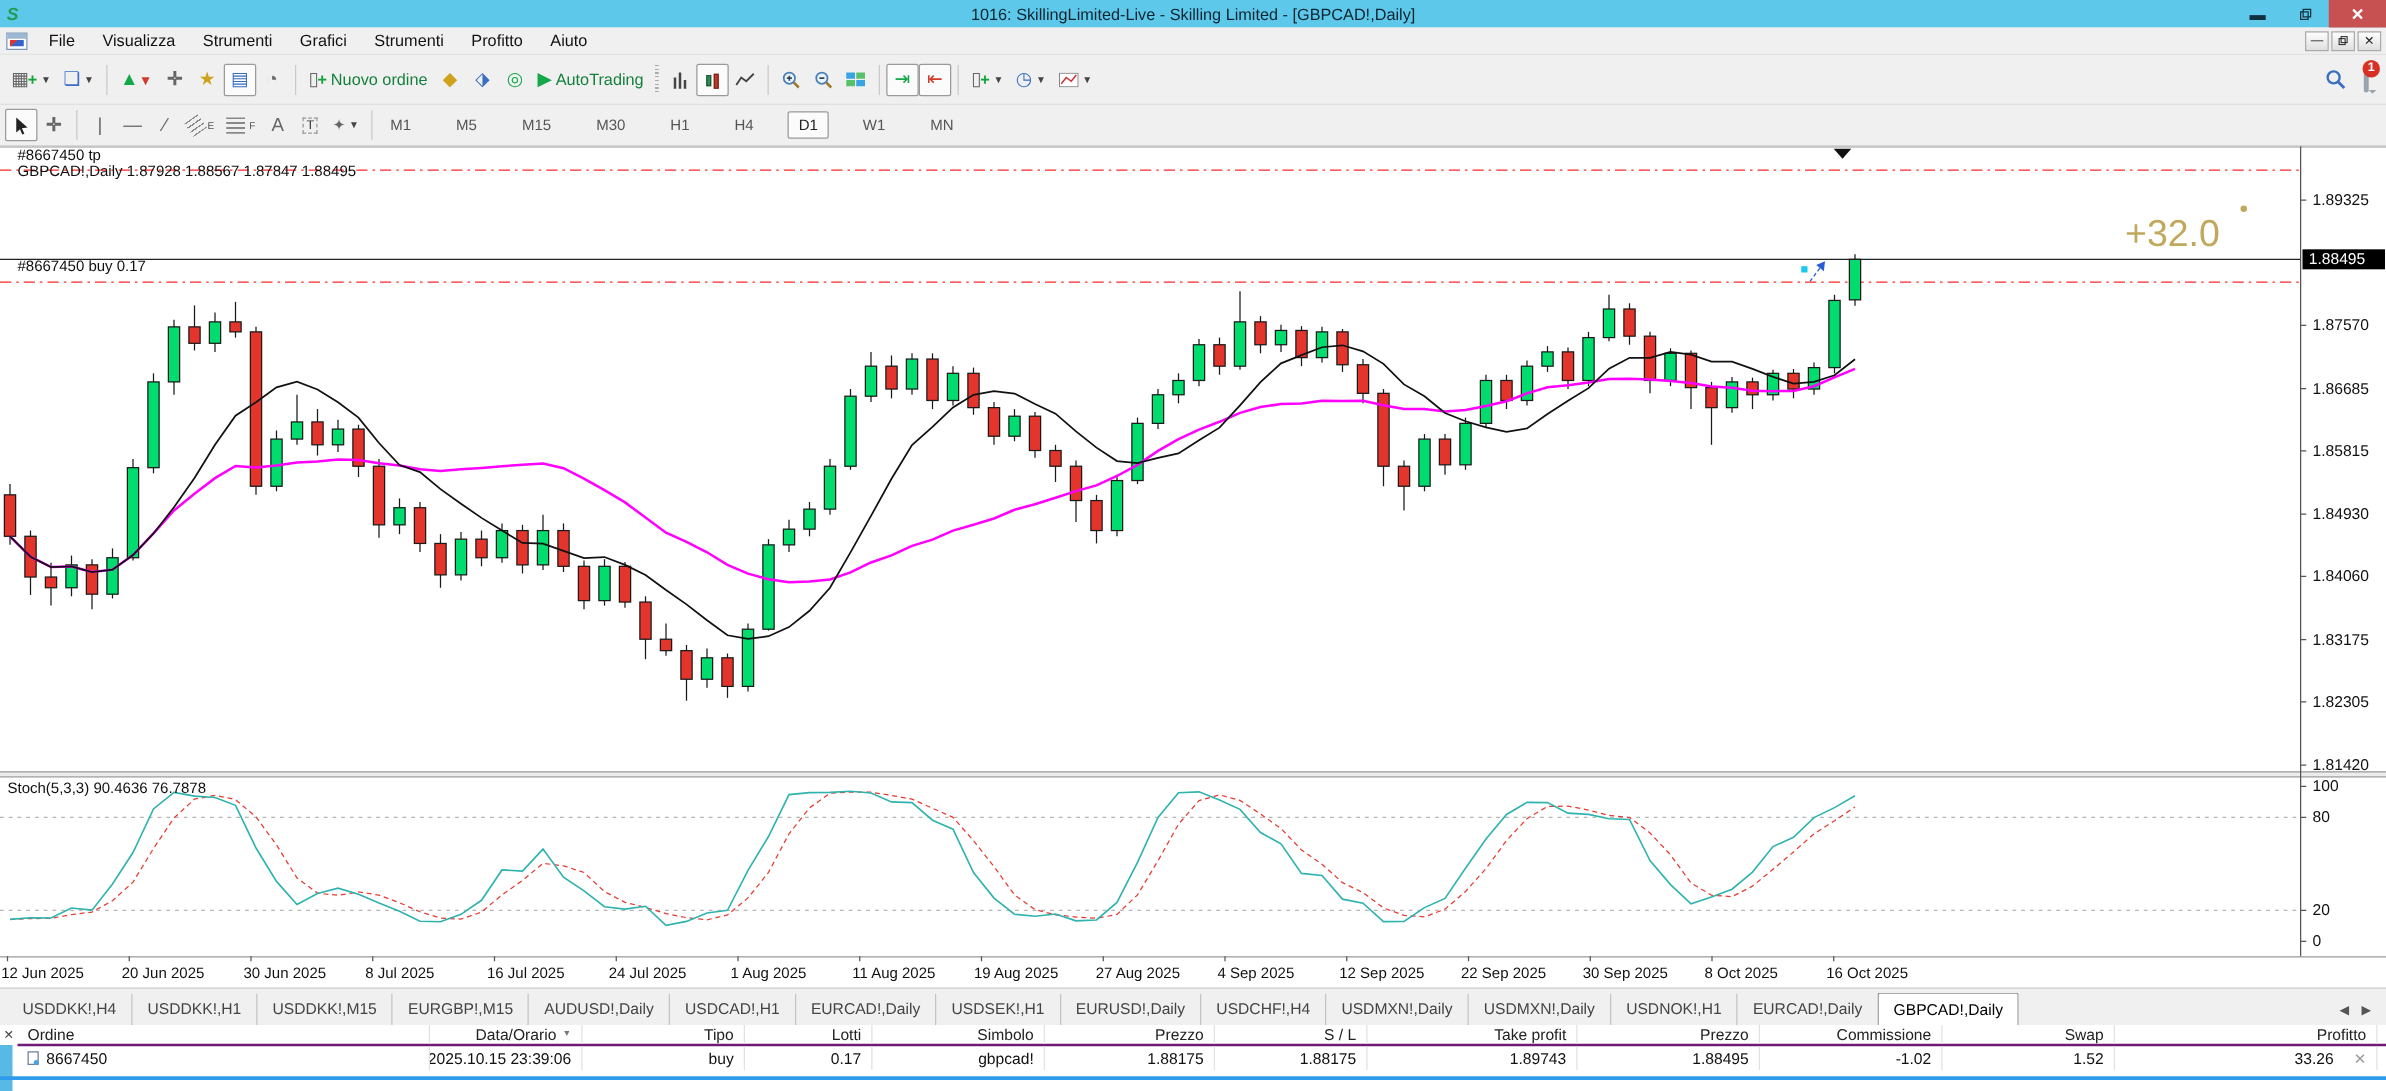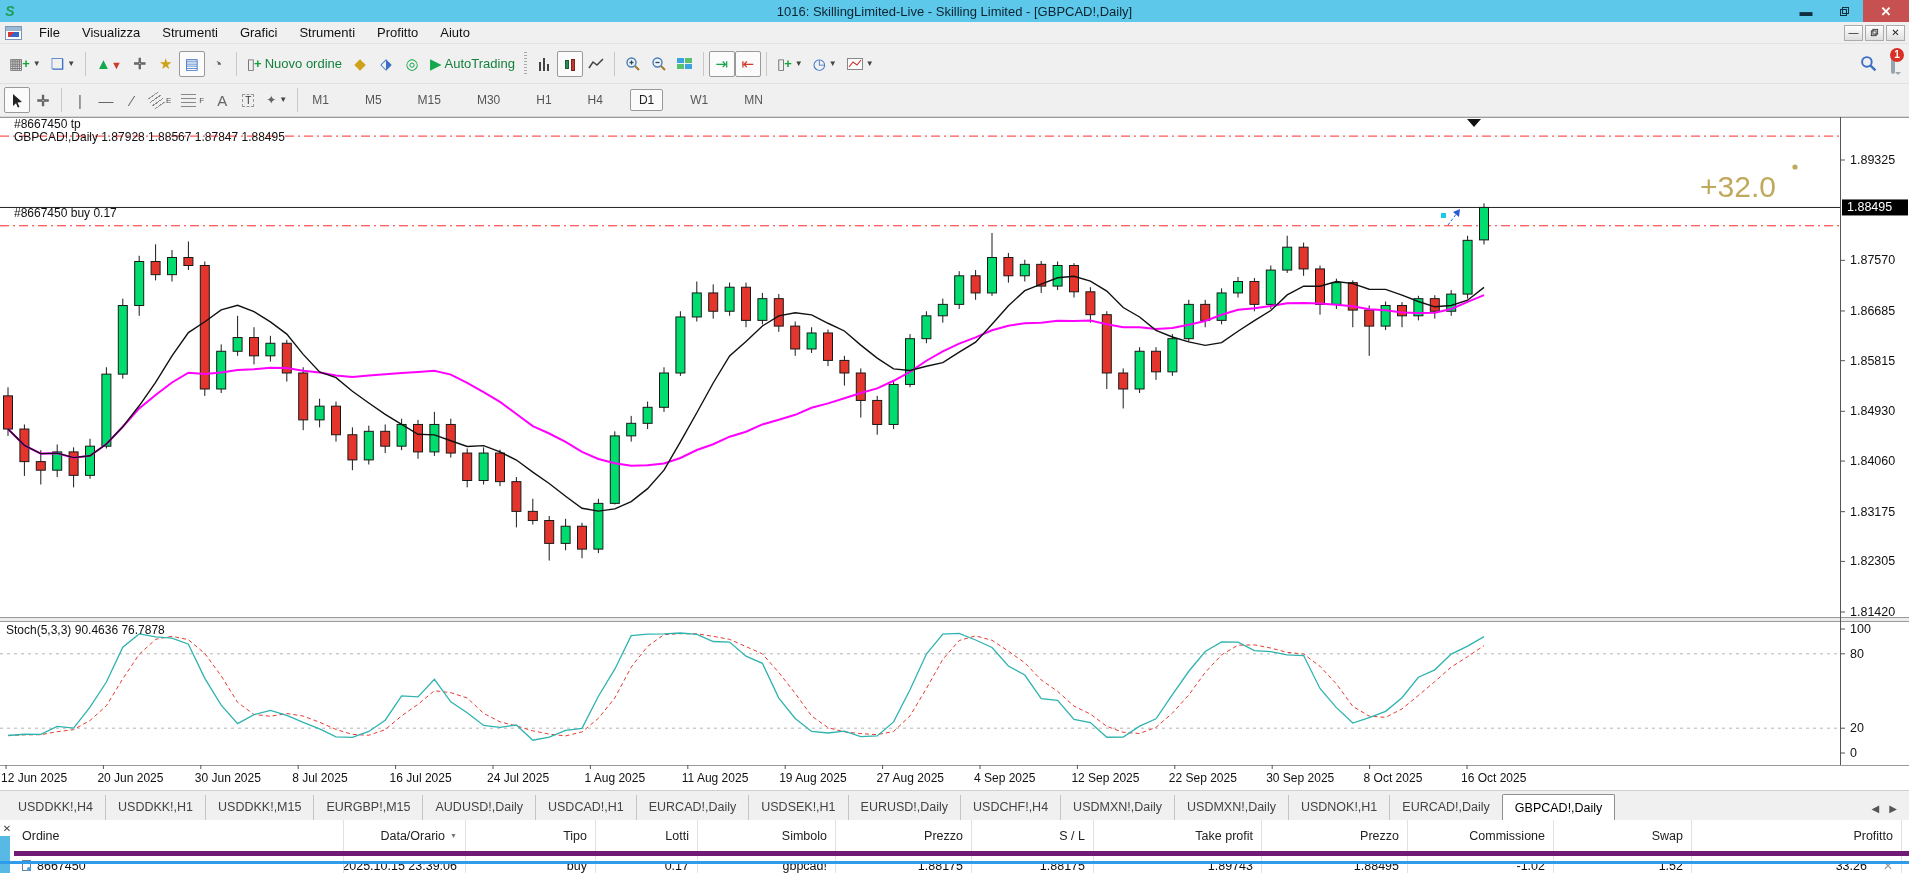--- a/index.html
+++ b/index.html
@@ -84,21 +84,21 @@
   .tabscroll{margin-left:auto;display:flex;gap:10px;padding:0 12px 6px;color:#555;font-size:10px}
 
   
   .terminal{position:absolute;left:0;top:820px;width:100%;height:53px;background:#fff}
   .panel-x{position:absolute;left:1px;top:2px;width:12px;height:12px;font-size:10px;color:#444;
     display:flex;align-items:center;justify-content:center}
   .panel-grip{position:absolute;left:0;top:16px;width:10px;height:37px;background:#58b9e4}
   .ordtable{position:absolute;left:14px;top:0;right:0}
   .trow{display:grid;grid-template-columns:330px 122px 130px 102px 138px 136px 122px 168px 146px 146px 138px 210px;
     font-size:12.5px;color:#111}
-  .trow.head{height:36px;border-bottom:5px solid #701a75}
+  .trow.head{height:17px;border-bottom:2px solid #701a75}
   .trow.head .cell{font-weight:normal;color:#222}
   .trow.body{height:19px}
   .cell{display:flex;align-items:center;justify-content:flex-end;padding:0 8px;border-right:1px solid #e2e2e2;
     white-space:nowrap;overflow:hidden}
   .cell.first{justify-content:flex-start}
   .sort-ic{font-size:7px;color:#777;margin-left:5px}
   .doc-ic{width:9px;height:11px;border:1px solid #6b7f9a;background:#fff;margin-right:6px;position:relative;flex:none}
   .doc-ic::after{content:"";position:absolute;right:-1px;bottom:-1px;width:4px;height:4px;background:#4aa3df;border-radius:50%}
   .row-x{color:#9a9a9a;margin-left:16px;font-size:12px}
   .blue-underline{position:absolute;left:0;top:41px;width:100%;height:3px;background:#2e9cea}

